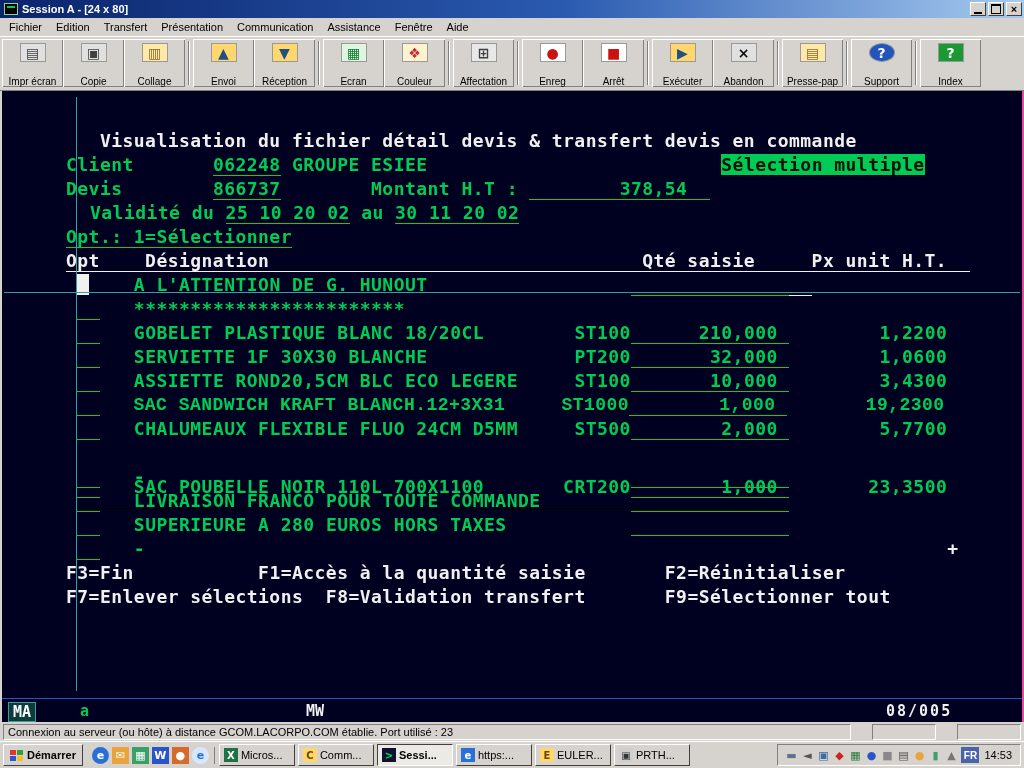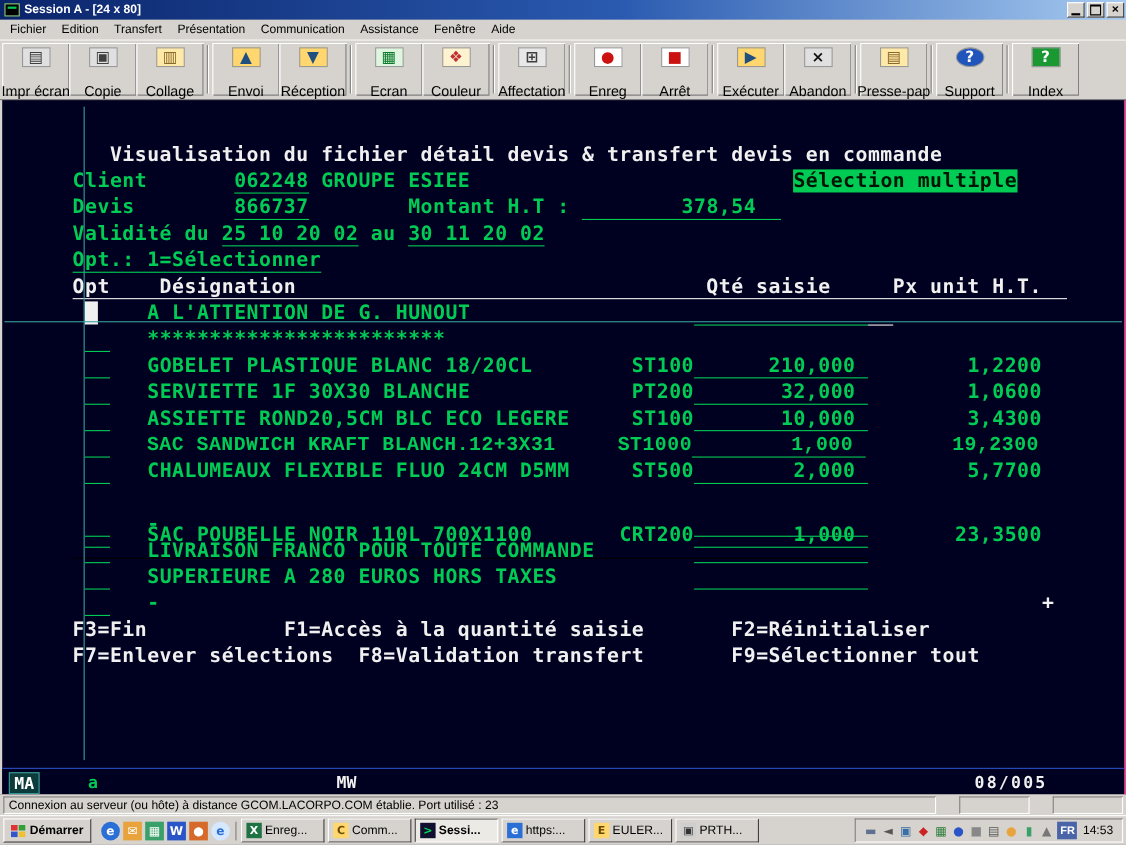--- a/index.html
+++ b/index.html
@@ -17,21 +17,21 @@
   .ctl-max::after{content:"";width:8px;height:7px;border:1px solid #000;border-top-width:2px}
 
   
   .menubar{height:19px;background:#d6d3ce;display:flex;align-items:center;padding-left:2px;border-bottom:1px solid #fff}
   .menu-item{font-size:11px;padding:2px 7px;color:#000}
 
   
   .toolbar{height:54px;background:#d6d3ce;display:flex;align-items:flex-start;padding:2px 0 0 2px;border-bottom:1px solid #808080}
   .tb-btn{width:61px;height:48px;display:flex;flex-direction:column;align-items:center;padding-top:4px;background:#d6d3ce;box-shadow:inset 1px 1px 0 #fff,inset -1px -1px 0 #808080}
   .tb-ico{width:26px;height:22px;display:flex;align-items:center;justify-content:center;font-size:14px;font-weight:bold;border:1px solid #999;font-family:"DejaVu Sans",sans-serif}
-  .tb-lbl{font-size:13px;margin-top:14px;color:#000;white-space:nowrap}
+  .tb-lbl{font-size:10px;margin-top:14px;color:#000;white-space:nowrap}
   .tb-sep{width:2px;height:44px;margin:2px 3px 0 3px;border-left:1px solid #808080;border-right:1px solid #fff}
 
   
   .terminal{flex:1;position:relative;background:#000020;border-left:2px solid #d6d3ce;border-right:2px solid #ec4899;overflow:hidden}
   .tscreen{position:absolute;left:64px;top:38px;width:906px;height:576px;font-family:"DejaVu Sans Mono",monospace;font-size:18px;font-weight:bold;letter-spacing:0.46px}
   .tline{position:absolute;left:0;height:24px;line-height:24px;white-space:pre}
   .tg{color:#00cc55}
   .tw{color:#f0f0f0}
   .tu{border-bottom:1px solid currentColor}
   .tinv{background:#00cc55;color:#001500}
@@ -163,21 +163,21 @@
       </div>
     </div>
 
   <div class="terminal">
     <div class="hrule"></div>
     <div class="vrule"></div>
     <div class="tscreen">
         <div class="tline" style="top: 0px;"><span class="tw">   Visualisation du fichier détail devis &amp; transfert devis en commande</span></div>
         <div class="tline" style="top: 24px;"><span class="tg">Client       </span><span class="tg tu">062248</span><span class="tg"> GROUPE ESIEE</span><span class="tg">                          </span><span class="tg tinv">Sélection multiple</span></div>
         <div class="tline" style="top: 48px;"><span class="tg">Devis        </span><span class="tg tu">866737</span><span class="tg">        </span><span class="tg">Montant H.T :</span><span class="tg"> </span><span class="tg tu">        378,54  </span></div>
-        <div class="tline" style="top: 72px;"><span class="tg">Validité du </span><span class="tg tu">25 10 20 02</span><span class="tg"> au </span><span class="tg tu">30 11 20 02</span></div>
+        <div class="tline" style="top: 72px; margin-left: 24px;"><span class="tg">Validité du </span><span class="tg tu">25 10 20 02</span><span class="tg"> au </span><span class="tg tu">30 11 20 02</span></div>
         <div class="tline" style="top: 96px;"><span class="tg tu">Opt.: 1=Sélectionner</span></div>
         <div class="tline" style="top: 144px;"><span class="tg"> </span><span class="tg tcur"> </span><span class="tg">    </span><span class="tg">A L'ATTENTION DE G. HUNOUT</span><span class="tg">                  </span><span class="tg tu">              </span><span class="tw tu">  </span></div>
         <div class="tline" style="top: 120px;"><span class="tw tu">Opt    Désignation                                 Qté saisie     Px unit H.T.  </span></div>
         <div class="tline" style="top: 168px;"><span class="tg"> </span><span class="tg tu">  </span><span class="tg">   </span><span class="tg">************************</span></div>
         <div class="tline" style="top: 192px;"><span class="tg"> </span><span class="tg tu">  </span><span class="tg">   </span><span class="tg">GOBELET PLASTIQUE BLANC 18/20CL        ST100</span><span class="tg tu">      210,000 </span><span class="tg">        1,2200</span></div>
         <div class="tline" style="top: 216px;"><span class="tg"> </span><span class="tg tu">  </span><span class="tg">   </span><span class="tg">SERVIETTE 1F 30X30 BLANCHE             PT200</span><span class="tg tu">       32,000 </span><span class="tg">        1,0600</span></div>
         <div class="tline" style="top: 240px;"><span class="tg"> </span><span class="tg tu">  </span><span class="tg">   </span><span class="tg">ASSIETTE ROND20,5CM BLC ECO LEGERE     ST100</span><span class="tg tu">       10,000 </span><span class="tg">        3,4300</span></div>
         <div class="tline" style="top: 264px; font-family: Liberation Mono, monospace;"><span class="tg"> </span><span class="tg tu">  </span><span class="tg">   </span><span class="tg">SAC SANDWICH KRAFT BLANCH.12+3X31     ST1000</span><span class="tg tu">        1,000 </span><span class="tg">       19,2300</span></div>
         <div class="tline" style="top: 288px;"><span class="tg"> </span><span class="tg tu">  </span><span class="tg">   </span><span class="tg">CHALUMEAUX FLEXIBLE FLUO 24CM D5MM     ST500</span><span class="tg tu">        2,000 </span><span class="tg">        5,7700</span></div>
         <div class="tline" style="top: 312px; margin-top: 34px;"><span class="tg"> </span><span class="tg tu">  </span><span class="tg">   </span><span class="tg">SAC POUBELLE NOIR 110L 700X1100       CRT200</span><span class="tg tu">        1,000 </span><span class="tg">       23,3500</span></div>
@@ -216,21 +216,21 @@
         <span class="ql-ico" style="color: rgb(255, 255, 255); background: rgb(42, 111, 214); border-radius: 50%;">e</span>
         <span class="ql-ico" style="color: rgb(255, 255, 255); background: rgb(232, 163, 61);">✉</span>
         <span class="ql-ico" style="color: rgb(255, 255, 255); background: rgb(58, 160, 106);">▦</span>
         <span class="ql-ico" style="color: rgb(255, 255, 255); background: rgb(42, 85, 200);">W</span>
         <span class="ql-ico" style="color: rgb(255, 255, 255); background: rgb(214, 106, 42);">●</span>
         <span class="ql-ico" style="color: rgb(42, 111, 214); background: rgb(214, 232, 255); border-radius: 50%;">e</span>
       </div>
     <div class="task-buttons">
         <div class="task-btn">
           <span class="task-ico" style="background: rgb(31, 114, 68); color: rgb(255, 255, 255);">X</span>
-          <span class="task-lbl">Enreg...</span>
+          <span class="task-lbl">Micros...</span>
         </div>
         <div class="task-btn">
           <span class="task-ico" style="background: rgb(255, 215, 110); color: rgb(107, 74, 0);">C</span>
           <span class="task-lbl">Comm...</span>
         </div>
         <div class="task-btn active">
           <span class="task-ico" style="background: rgb(16, 16, 48); color: rgb(0, 221, 85);">&gt;</span>
           <span class="task-lbl">Sessi...</span>
         </div>
         <div class="task-btn">

